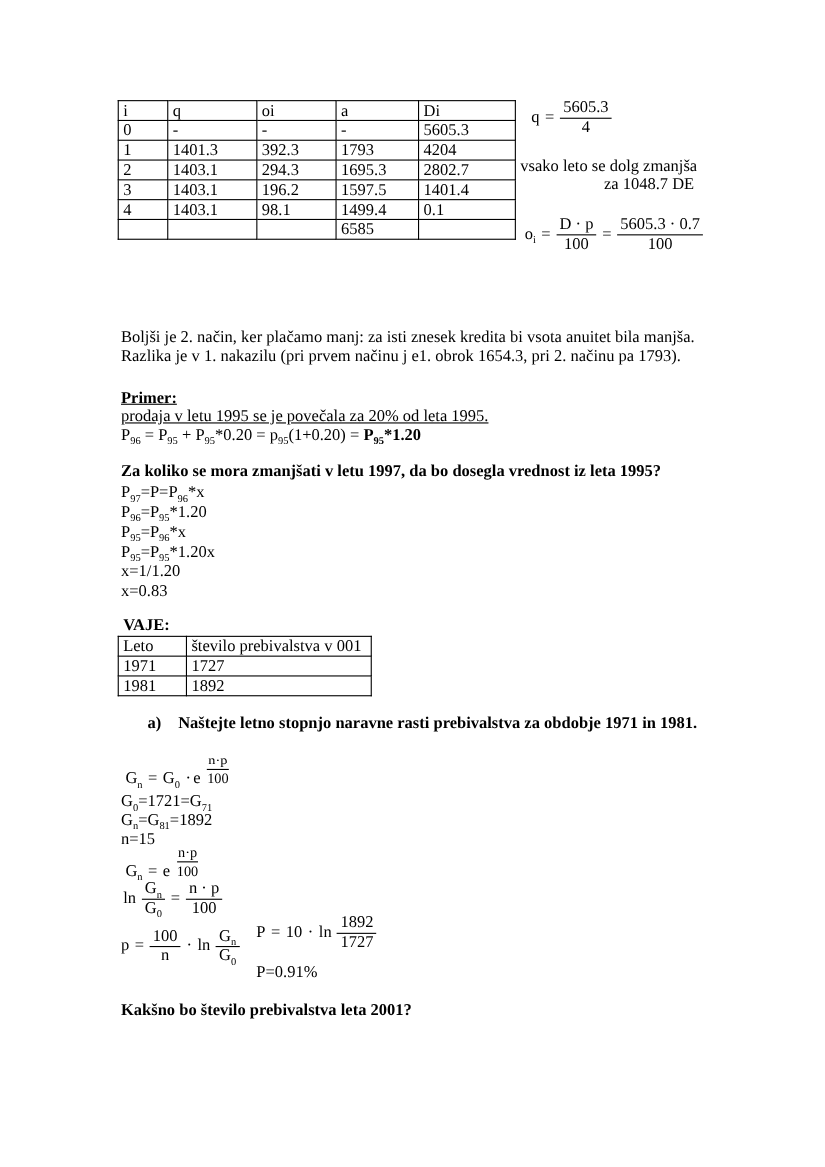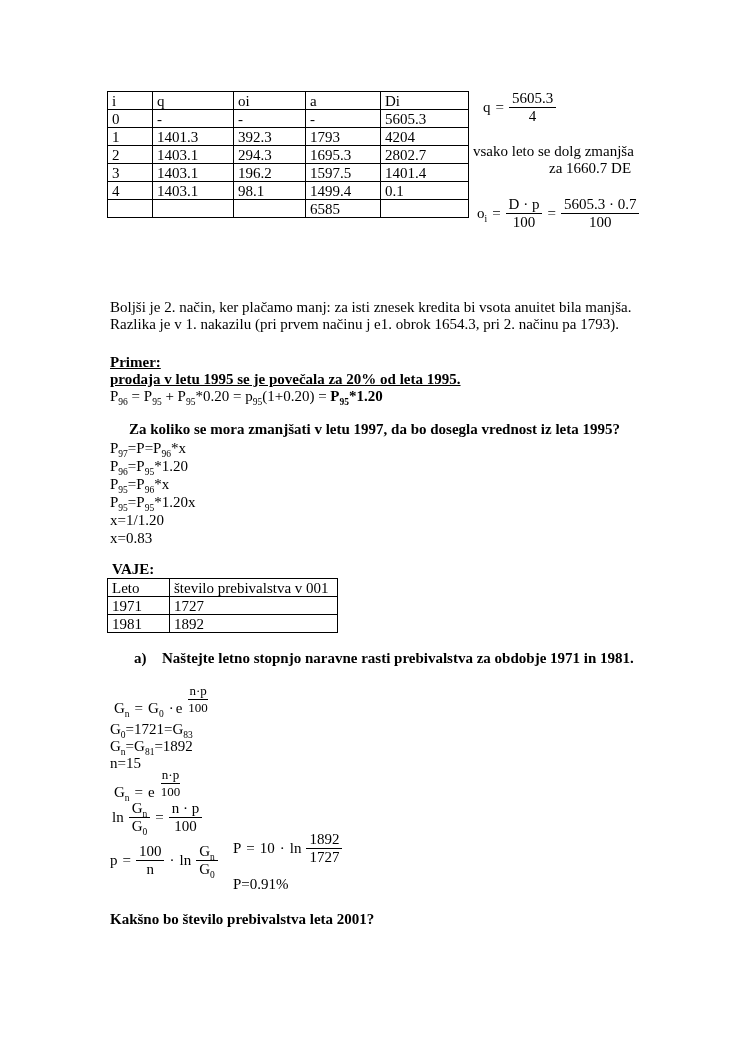--- a/index.html
+++ b/index.html
@@ -104,44 +104,44 @@
   <div class="eqrow" style="left:483px;top:90px;">
     <span>q</span>
     <span>=</span>
     <span class="frac">
       <span class="fnum">5605.3</span>
       <span class="fden">4</span>
     </span>
   </div>
 
   <div class="abs" style="left:473px;top:143px;">vsako leto se dolg zmanjša</div>
-  <div class="abs" style="left:549px;top:160px;">za 1660.7 DE</div>
+  <div class="abs" style="left:549px;top:160px;">za 1048.7 DE</div>
 
   <div class="eqrow" style="left:477px;top:196px;">
     <span><span>o</span><sub>i</sub></span>
     <span>=</span>
     <span class="frac">
       <span class="fnum">D · p</span>
       <span class="fden">100</span>
     </span>
     <span>=</span>
     <span class="frac">
       <span class="fnum">5605.3 · 0.7</span>
       <span class="fden">100</span>
     </span>
   </div>
 
   <div class="parline" style="left:110px;top:299px;">Boljši je 2. način, ker plačamo manj: za isti znesek kredita bi vsota anuitet bila manjša.</div>
   <div class="parline" style="left:110px;top:316px;">Razlika je v 1. nakazilu (pri prvem načinu j e1. obrok 1654.3, pri 2. načinu pa 1793).</div>
 
   <div class="abs b u" style="left:110px;top:354px;">Primer:</div>
-  <div class="abs u" style="left:110px;top:371px;font-weight:bold;">prodaja v letu 1995 se je povečala za 20% od leta 1995.</div>
+  <div class="abs u" style="left:110px;top:371px;">prodaja v letu 1995 se je povečala za 20% od leta 1995.</div>
   <div class="abs" style="left:110px;top:388px;"><span>P</span><sub>96</sub><span> = P</span><sub>95</sub><span> + P</span><sub>95</sub><span>*0.20 = p</span><sub>95</sub><span>(1+0.20) = </span><span class="b">P</span><sub class="b">95</sub><span class="b">*1.20</span></div>
 
-  <div class="abs b" style="left:110px;top:421px;margin-left:19px;">Za koliko se mora zmanjšati v letu 1997, da bo dosegla vrednost iz leta 1995?</div>
+  <div class="abs b" style="left:110px;top:421px;">Za koliko se mora zmanjšati v letu 1997, da bo dosegla vrednost iz leta 1995?</div>
   <div class="abs" style="left:110px;top:440px;"><span>P</span><sub>97</sub><span>=P=P</span><sub>96</sub><span>*x</span></div>
   <div class="abs" style="left:110px;top:458px;"><span>P</span><sub>96</sub><span>=P</span><sub>95</sub><span>*1.20</span></div>
   <div class="abs" style="left:110px;top:476px;"><span>P</span><sub>95</sub><span>=P</span><sub>96</sub><span>*x</span></div>
   <div class="abs" style="left:110px;top:494px;"><span>P</span><sub>95</sub><span>=P</span><sub>95</sub><span>*1.20x</span></div>
   <div class="abs" style="left:110px;top:512px;"><span>x=1/1.20</span></div>
   <div class="abs" style="left:110px;top:530px;"><span>x=0.83</span></div>
 
   <div class="abs b" style="left:112px;top:561px;">VAJE:</div>
   <table class="abs" style="left:107px;top:578px;width:230px;">
     <colgroup>
@@ -177,21 +177,21 @@
     <span>=</span>
     <span><span>G</span><sub>0</sub></span>
     <span>·</span>
     <span style="margin-left:-3px;">e</span>
     <span class="supfrac">
       <span class="fnum">n·p</span>
       <span class="fden">100</span>
     </span>
   </div>
 
-  <div class="abs" style="left:110px;top:721px;"><span>G</span><sub>0</sub><span>=1721=G</span><sub>83</sub></div>
+  <div class="abs" style="left:110px;top:721px;"><span>G</span><sub>0</sub><span>=1721=G</span><sub>71</sub></div>
   <div class="abs" style="left:110px;top:738px;"><span>G</span><sub>n</sub><span>=G</span><sub>81</sub><span>=1892</span></div>
   <div class="abs" style="left:110px;top:755px;"><span>n=15</span></div>
 
   <div class="eqrow" style="left:114px;top:776px;">
     <span><span>G</span><sub>n</sub></span>
     <span>=</span>
     <span>e</span>
     <span class="supfrac">
       <span class="fnum">n·p</span>
       <span class="fden">100</span>

